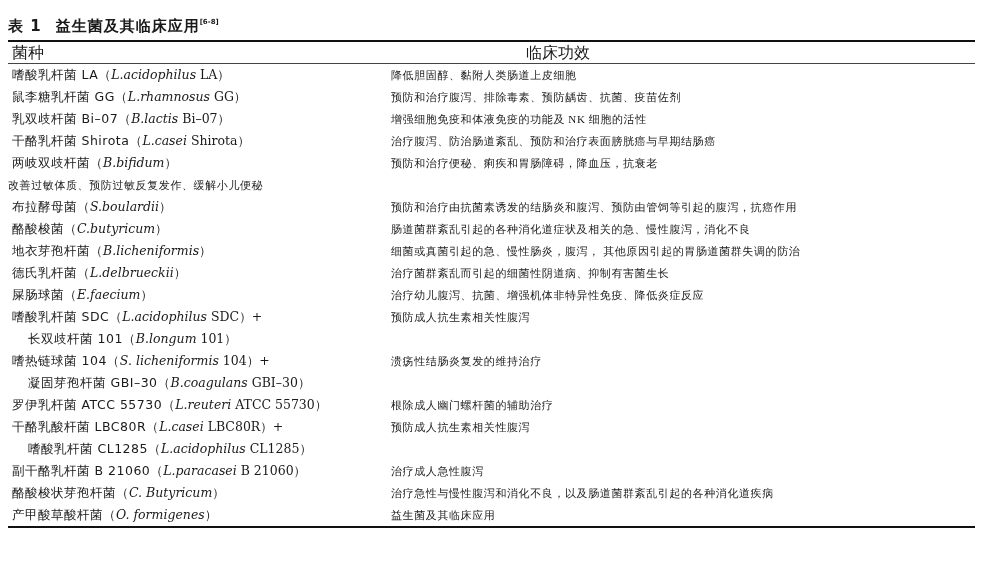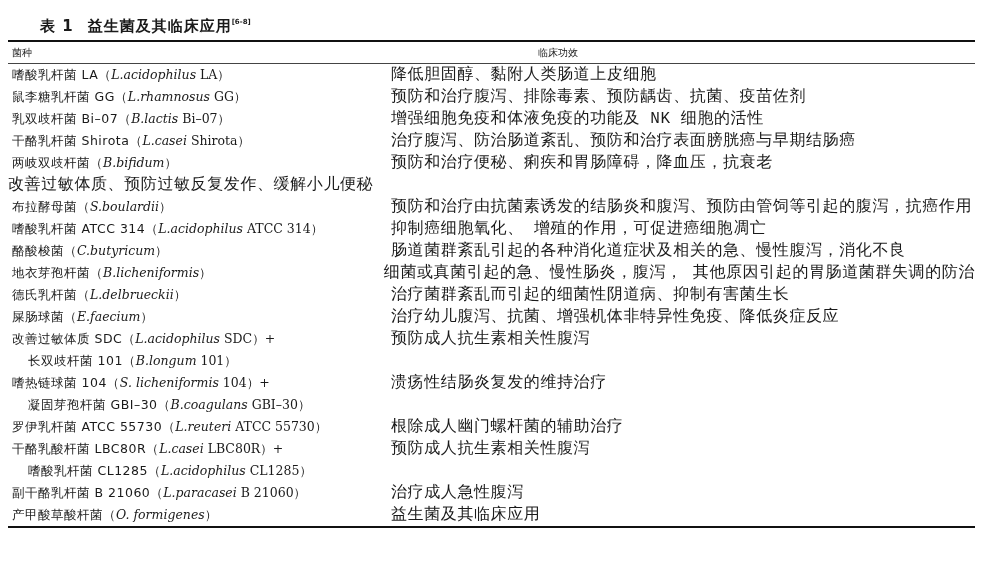--- a/index.html
+++ b/index.html
@@ -19,62 +19,62 @@
       position: absolute;
       left: 8px;
       top: 12px;
       font-family: "DejaVu Sans", "Liberation Sans", sans-serif;
       font-weight: bold;
       font-size: 15px;
       line-height: 20px;
       letter-spacing: 1px;
       white-space: nowrap;
     }
-    .caption .num { margin-right: 14px; margin-left: 32px; }
+    .caption .num { margin-right: 14px; }
     .caption sup {
       font-size: 7px;
       font-weight: bold;
       vertical-align: 7px;
       letter-spacing: 0;
     }
     .table {
       position: absolute;
       left: 8px;
       top: 40px;
       width: 967px;
       border-top: 2px solid #111;
       border-bottom: 2px solid #111;
     }
     .thead {
       display: flex;
       height: 21px;
       border-bottom: 1px solid #444;
       font-family: "DejaVu Sans", "Liberation Sans", sans-serif;
-      font-size: 10px;
+      font-size: 16px;
       line-height: 21px;
       align-items: flex-end;
     }
     .th-species { width: 379px; padding-left: 4px; }
     .th-effect { flex: 1; text-align: center; padding-right: 250px; }
     .tbody { padding-top: 0px; }
     .row {
       display: flex;
       font-size: 12.5px;
       line-height: 22px;
     }
     .cell-species {
       width: 379px;
       padding-left: 4px;
       white-space: nowrap;
     }
     .cell-species .line2 { padding-left: 16px; display: block; }
     .cell-effect {
       flex: 1;
-      font-family: Liberation Mono, monospace;
-      font-size: 16px;
+      font-family: Liberation Serif, serif;
+      font-size: 11px;
       white-space: nowrap;
       letter-spacing: 0.6px;
     }
     .cn {
       font-family: "DejaVu Sans", "Liberation Sans", sans-serif;
       letter-spacing: 0.5px;
     }
     .latin { font-style: italic; }
     .watermark {
       position: absolute;
@@ -122,59 +122,59 @@
         <div class="cell-effect">预防和治疗便秘、痢疾和胃肠障碍，降血压，抗衰老</div>
       </div>
       <div class="row">
         <div class="cell-effect">改善过敏体质、预防过敏反复发作、缓解小儿便秘</div>
       </div>
       <div class="row">
         <div class="cell-species"><span><span class="cn">布拉酵母菌（</span><span class="latin">S.boulardii</span><span>）</span></span></div>
         <div class="cell-effect">预防和治疗由抗菌素诱发的结肠炎和腹泻、预防由管饲等引起的腹泻，抗癌作用</div>
       </div>
       <div class="row">
-        <div class="cell-species"><span><span class="cn">嗜酸乳杆菌 ATCC 314（</span><span class="latin">L.acidophilus</span><span> ATCC 314）</span></span></div>
-        <div class="cell-effect">抑制癌细胞氧化、 增殖的作用，可促进癌细胞凋亡</div>
-      </div>
-      <div class="row">
         <div class="cell-species"><span><span class="cn">酪酸梭菌（</span><span class="latin">C.butyricum</span><span>）</span></span></div>
         <div class="cell-effect">肠道菌群紊乱引起的各种消化道症状及相关的急、慢性腹泻，消化不良</div>
       </div>
       <div class="row">
         <div class="cell-species"><span><span class="cn">地衣芽孢杆菌（</span><span class="latin">B.licheniformis</span><span>）</span></span></div>
         <div class="cell-effect">细菌或真菌引起的急、慢性肠炎，腹泻， 其他原因引起的胃肠道菌群失调的防治</div>
       </div>
       <div class="row">
         <div class="cell-species"><span><span class="cn">德氏乳杆菌（</span><span class="latin">L.delbrueckii</span><span>）</span></span></div>
         <div class="cell-effect">治疗菌群紊乱而引起的细菌性阴道病、抑制有害菌生长</div>
       </div>
       <div class="row">
         <div class="cell-species"><span><span class="cn">屎肠球菌（</span><span class="latin">E.faecium</span><span>）</span></span></div>
         <div class="cell-effect">治疗幼儿腹泻、抗菌、增强机体非特异性免疫、降低炎症反应</div>
       </div>
       <div class="row">
-        <div class="cell-species"><span><span class="cn">改善过敏体质 SDC（</span><span class="latin">L.acidophilus</span><span> SDC）+</span></span><span class="line2"><span class="cn">长双歧杆菌 101（</span><span class="latin">B.longum</span><span> 101）</span></span></div>
+        <div class="cell-species"><span><span class="cn">嗜酸乳杆菌 SDC（</span><span class="latin">L.acidophilus</span><span> SDC）+</span></span><span class="line2"><span class="cn">长双歧杆菌 101（</span><span class="latin">B.longum</span><span> 101）</span></span></div>
         <div class="cell-effect">预防成人抗生素相关性腹泻</div>
       </div>
       <div class="row">
         <div class="cell-species"><span><span class="cn">嗜热链球菌 104（</span><span class="latin">S. licheniformis</span><span>  104）+</span></span><span class="line2"><span class="cn">凝固芽孢杆菌 GBI–30（</span><span class="latin">B.coagulans</span><span> GBI–30）</span></span></div>
         <div class="cell-effect">溃疡性结肠炎复发的维持治疗</div>
       </div>
       <div class="row">
         <div class="cell-species"><span><span class="cn">罗伊乳杆菌 ATCC 55730（</span><span class="latin">L.reuteri</span><span> ATCC 55730）</span></span></div>
         <div class="cell-effect">根除成人幽门螺杆菌的辅助治疗</div>
       </div>
       <div class="row">
         <div class="cell-species"><span><span class="cn">干酪乳酸杆菌 LBC80R（</span><span class="latin">L.casei</span><span> LBC80R）+</span></span><span class="line2"><span class="cn">嗜酸乳杆菌 CL1285（</span><span class="latin">L.acidophilus</span><span> CL1285）</span></span></div>
         <div class="cell-effect">预防成人抗生素相关性腹泻</div>
       </div>
       <div class="row">
         <div class="cell-species"><span><span class="cn">副干酪乳杆菌 B 21060（</span><span class="latin">L.paracasei</span><span> B 21060）</span></span></div>
         <div class="cell-effect">治疗成人急性腹泻</div>
       </div>
       <div class="row">
+        <div class="cell-species"><span><span class="cn">酪酸梭状芽孢杆菌（</span><span class="latin">C. Butyricum</span><span>）</span></span></div>
+        <div class="cell-effect">治疗急性与慢性腹泻和消化不良，以及肠道菌群紊乱引起的各种消化道疾病</div>
+      </div>
+      <div class="row">
         <div class="cell-species"><span><span class="cn">产甲酸草酸杆菌（</span><span class="latin">O. formigenes</span><span>）</span></span></div>
         <div class="cell-effect">益生菌及其临床应用</div>
       </div>
     </div>
 </div>
 
 <div class="watermark"></div>
 
 </body></html>

